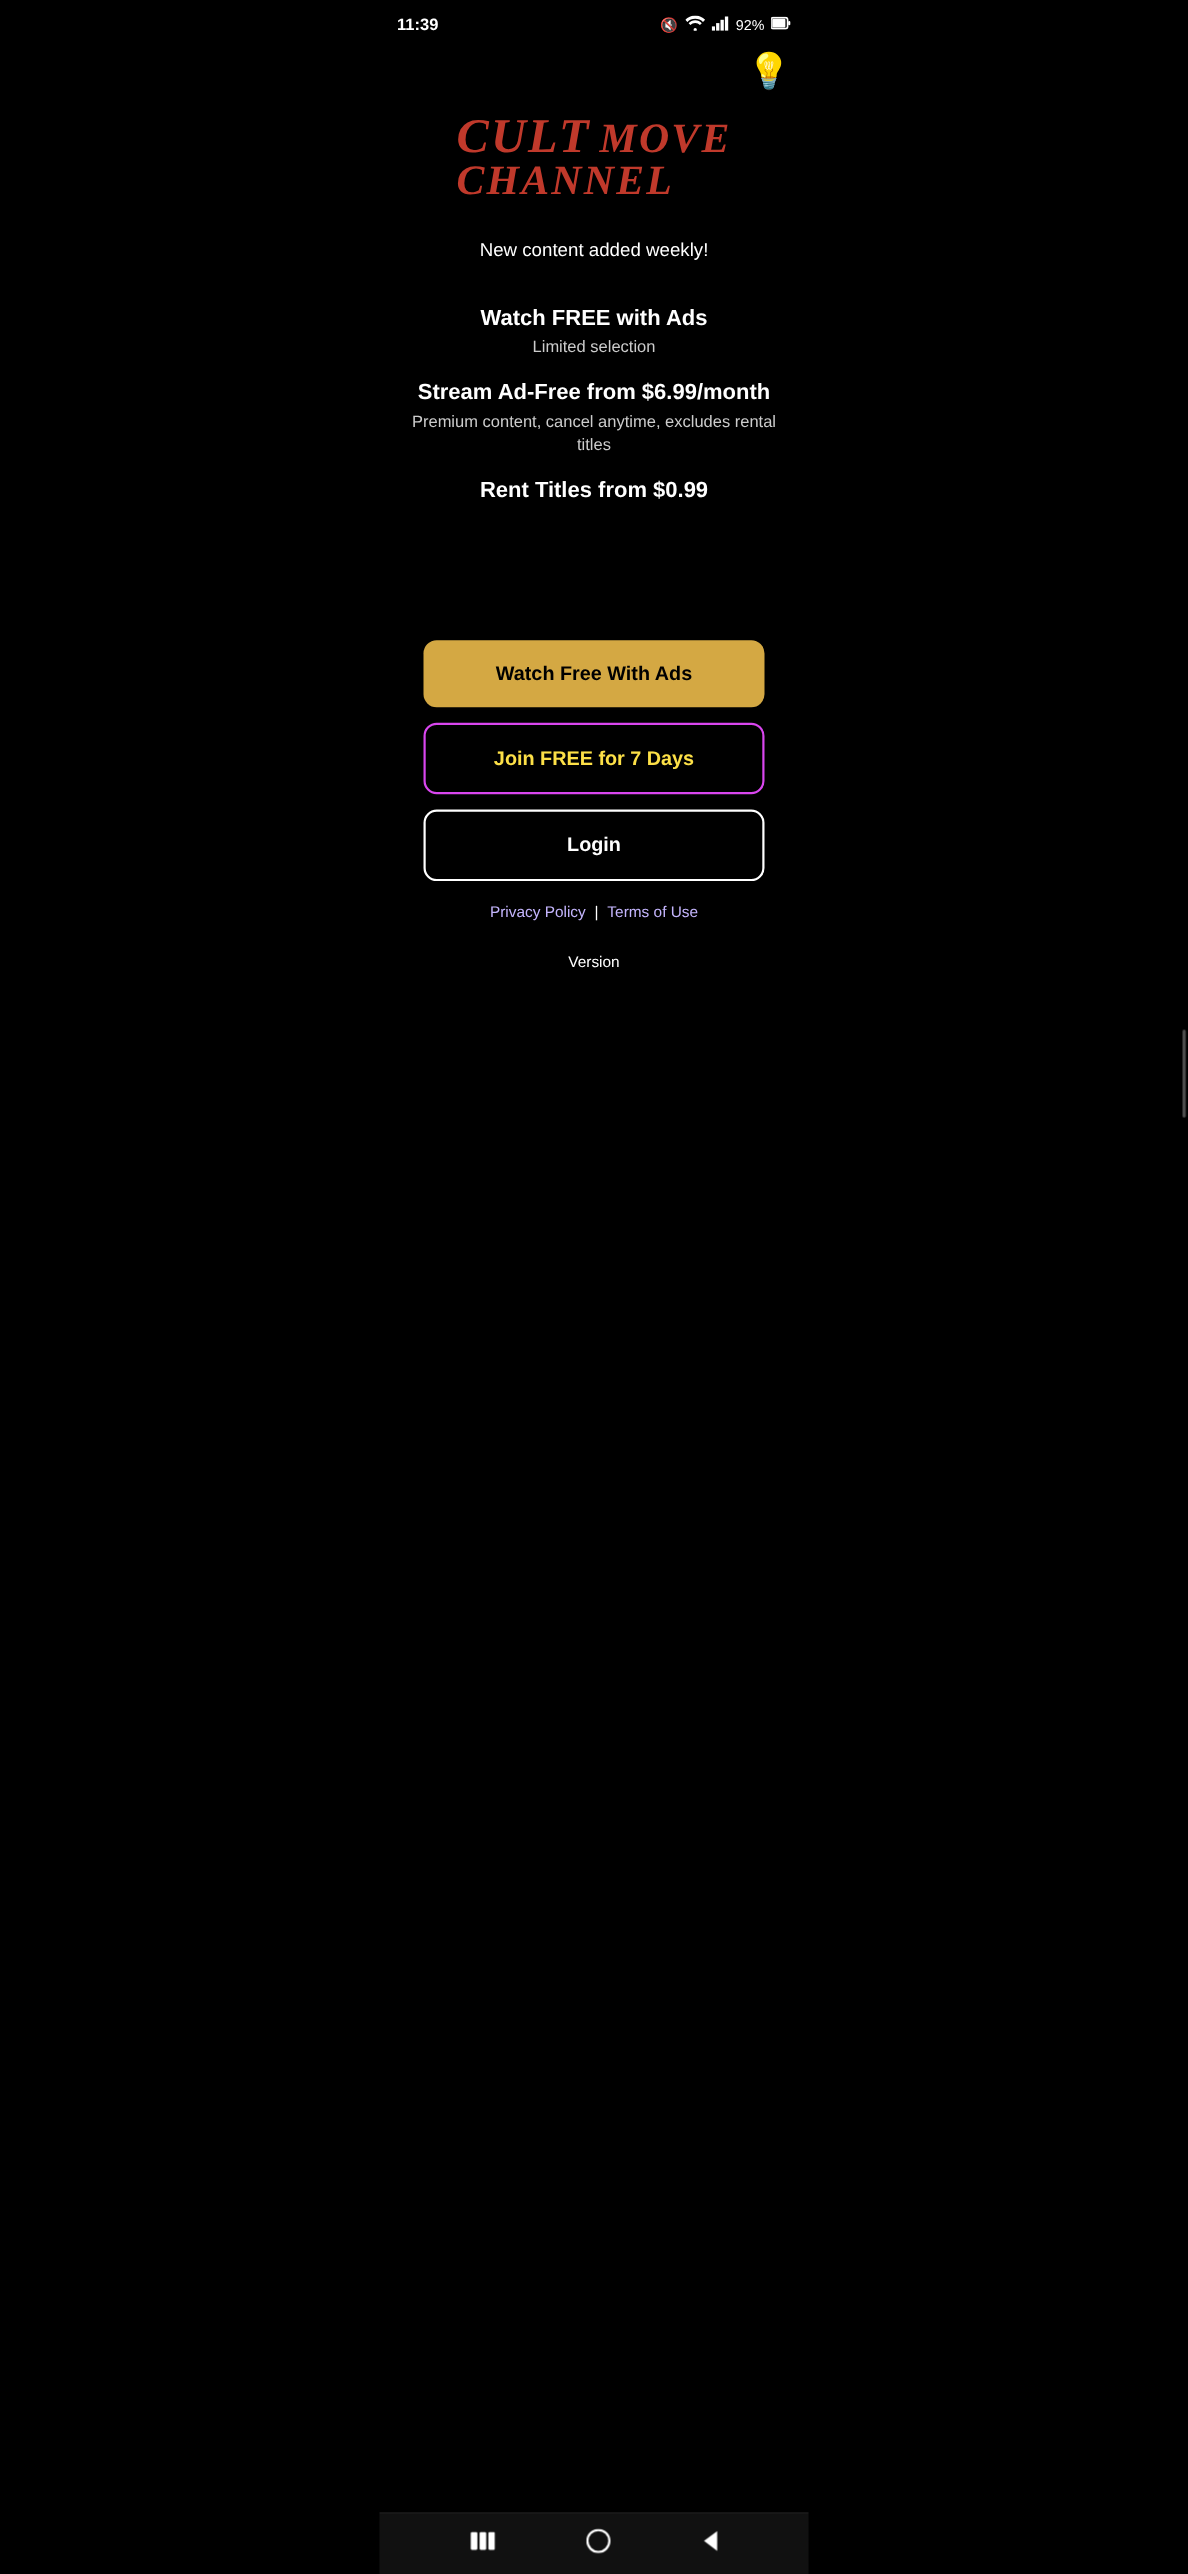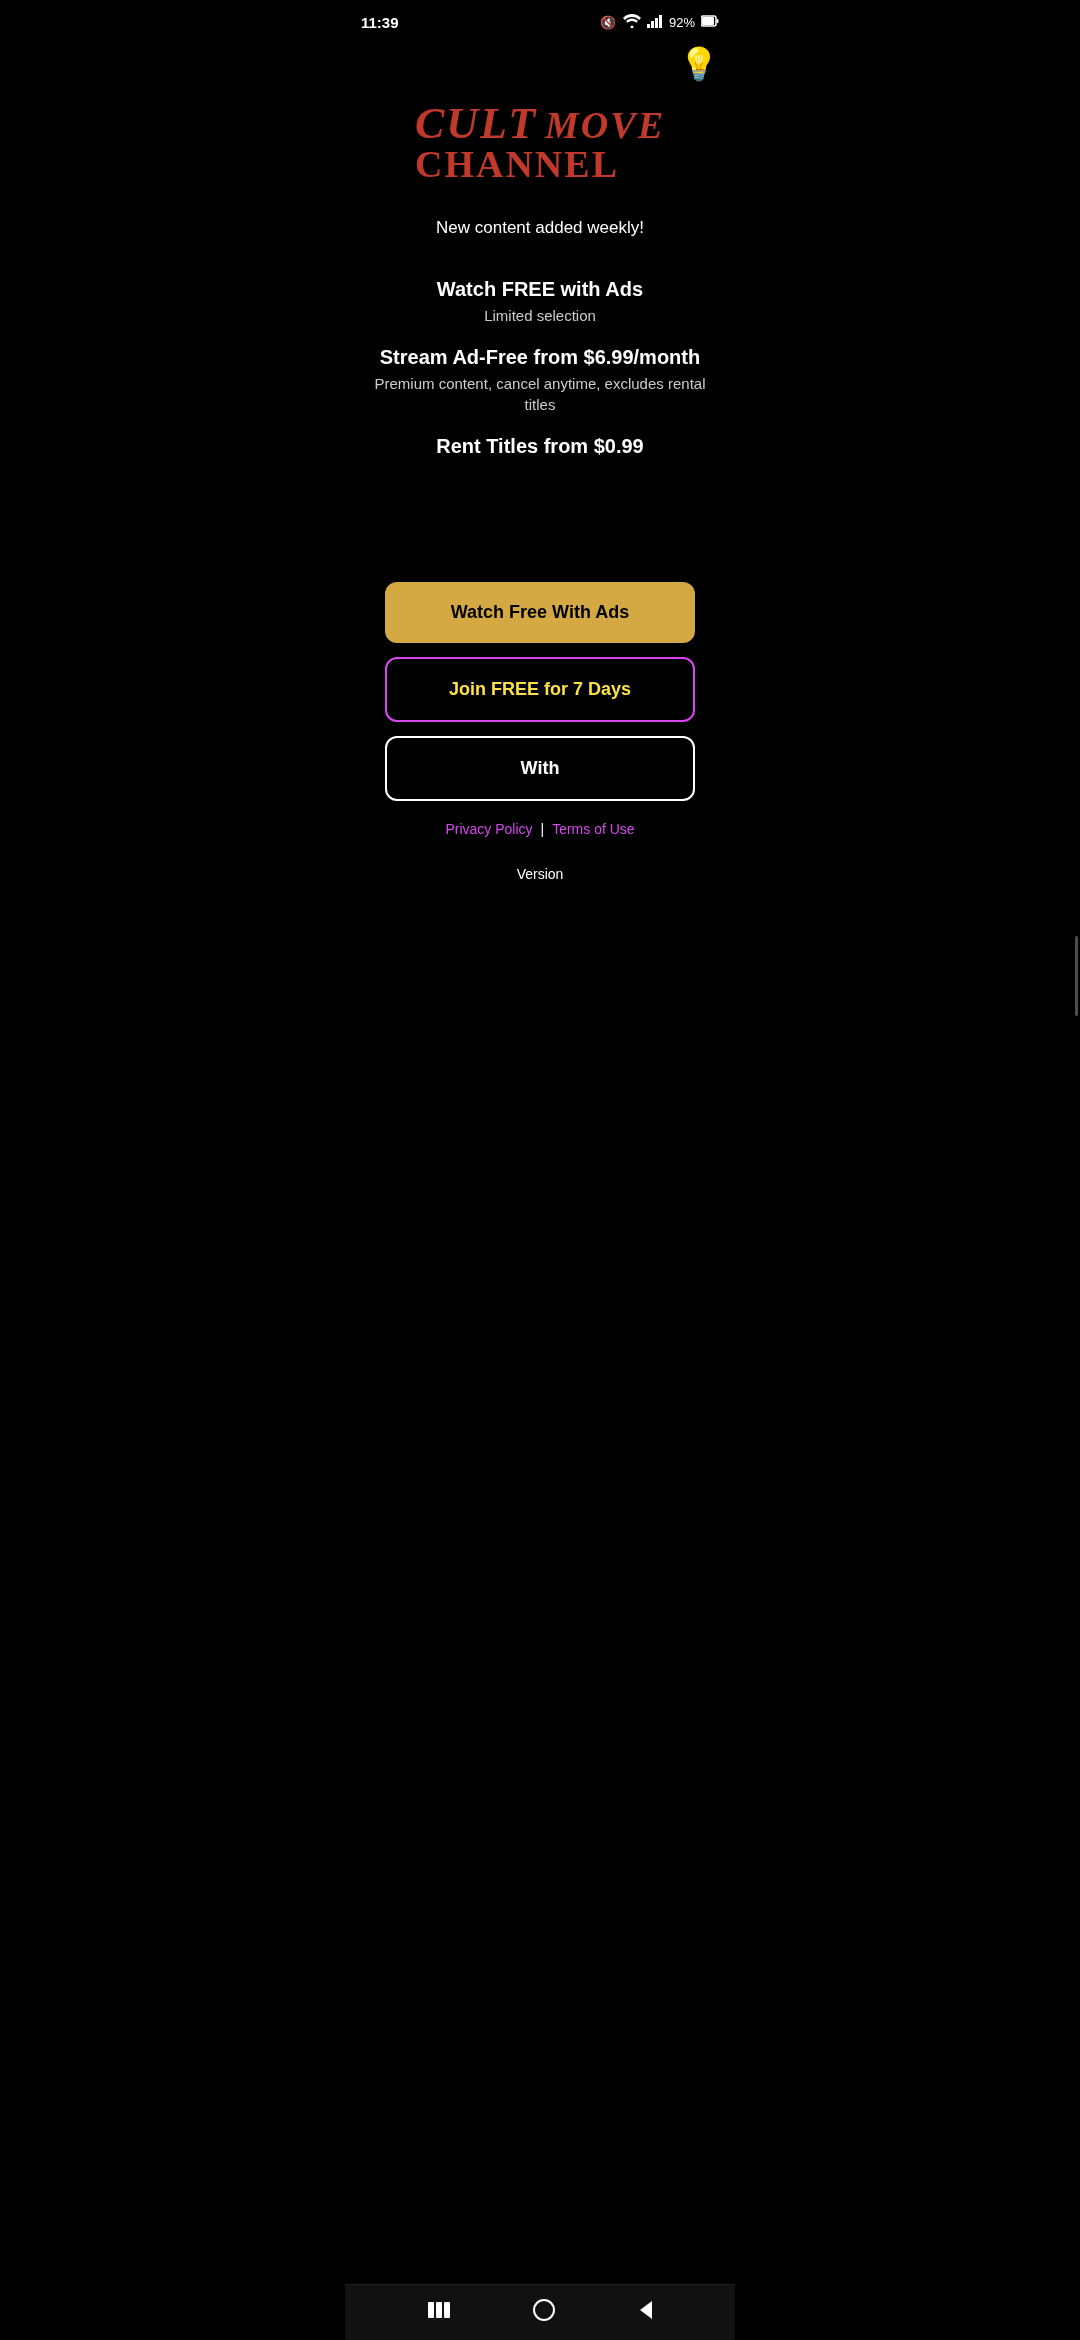--- a/index.html
+++ b/index.html
@@ -94,20 +94,21 @@
       color: #c0392b;
       display: inline;
       font-size: 38px;
       font-style: italic;
     }
 
     .logo-channel {
       color: #c0392b;
       display: block;
       font-size: 38px;
+      font-style: italic;
       margin-top: -4px;
     }
 
     
     .tagline {
       font-size: 17px;
       color: #fff;
       margin-bottom: 40px;
     }
 
@@ -181,21 +182,21 @@
     
     .footer-links {
       display: flex;
       align-items: center;
       justify-content: center;
       gap: 8px;
       margin-bottom: 8px;
     }
 
     .footer-link {
-      color: #d946ef;
+      color: #c4b5fd;
       font-size: 14px;
       text-decoration: none;
       cursor: pointer;
     }
 
     .footer-separator {
       color: #fff;
       font-size: 14px;
     }
 
@@ -316,21 +317,21 @@
     <div class="feature-item">
       <div class="feature-title">Rent Titles from $0.99</div>
     </div>
   </div>
 
   <div class="spacer"></div>
 
   <div class="buttons-container">
     <button class="btn btn-watch-free">Watch Free With Ads</button>
     <button class="btn btn-join-free">Join FREE for 7 Days</button>
-    <button class="btn btn-login">With</button>
+    <button class="btn btn-login">Login</button>
   </div>
 
   <div class="footer-links">
     <span class="footer-link">Privacy Policy</span>
     <span class="footer-separator">|</span>
     <span class="footer-link">Terms of Use</span>
   </div>
 
   <div class="version-text">Version</div>
 

